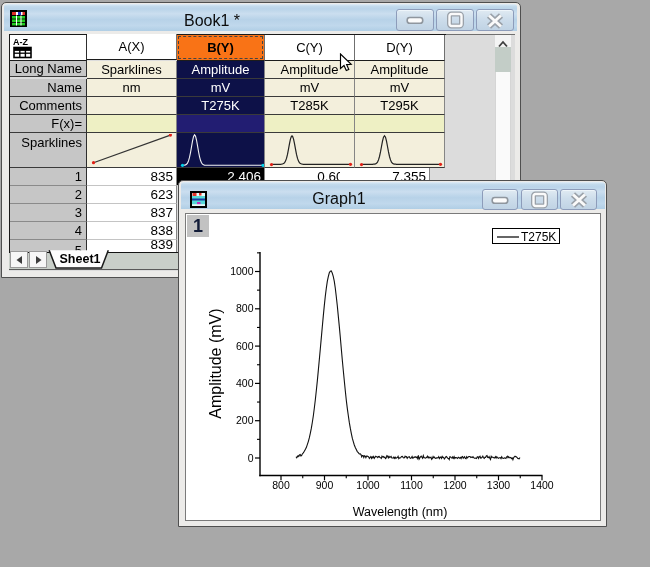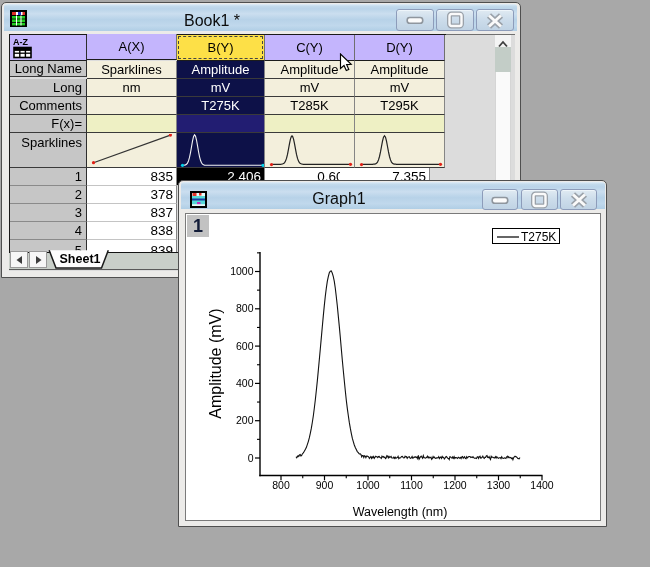--- a/index.html
+++ b/index.html
@@ -1,21 +1,21 @@
 <!DOCTYPE html>
 <html><head><meta charset="utf-8"><style>
 *{margin:0;padding:0;box-sizing:border-box}
 html,body{width:650px;height:567px;overflow:hidden}
 body{background:#a8a8a8;font-family:"Liberation Sans",sans-serif;position:relative}
 .abs{position:absolute}
 .win{background:#ecebe9;border:1px solid #4f4f4f;border-radius:5px 5px 0 0}
 .tbar{background:linear-gradient(180deg,#e0edf7 0%,#c3daec 8%,#bad4e9 18%,#cbdeef 36%,#b7d2e8 58%,#c0d8ec 80%,#b0cee5 100%);border-radius:3px 3px 0 0}
 .wbtn{border:1px solid #8d9cba;border-radius:3px;background:linear-gradient(180deg,#e0eaf2,#cdddeb 45%,#c0d3e4);box-shadow:inset 0 1px 0 #eef5fa;display:flex;align-items:center;justify-content:center}
 .cell{position:absolute;font-size:13px;color:#000;display:flex;align-items:center;border-right:1px solid #858585;border-bottom:1px solid #3a3a3a;overflow:hidden}
-.hd{background:#c4b5fd;justify-content:center;border-bottom:1px solid #1c1c1c;border-right-color:#6f6f6f}
+.hd{background:#ffffff;justify-content:center;border-bottom:1px solid #1c1c1c;border-right-color:#6f6f6f}
 .rh{background:#c6c6c6;justify-content:flex-end;padding-right:4px;border-right-color:#2e2e2e}
 .lab{background:#f3efdc;justify-content:center}
 .labB{background:#0d1148;color:#fff;justify-content:center}
 .fx{background:#eef0c4}
 .dat{background:#fff;justify-content:flex-end;padding-right:3px;font-size:13.5px;border-bottom:1px solid #c4c4c4}
 .ttl{font-size:16px;color:#0c0c0c;text-align:center;white-space:pre}
 </style></head><body>
 
 <div class="abs win" style="left:1px;top:2px;width:520px;height:276px"></div>
 <div class="abs tbar" style="left:4px;top:4px;width:513px;height:27px"></div>
@@ -59,31 +59,31 @@
  <svg width="22" height="22">
   <text x="0" y="8" font-size="9" font-weight="bold" font-family="Liberation Sans" fill="#000">A-Z</text>
   <rect x="1" y="10.5" width="17" height="10" fill="#fff" stroke="#000" stroke-width="1.6"></rect>
   <rect x="1" y="10.5" width="17" height="3.4" fill="#000"></rect>
   <line x1="6.8" y1="10.5" x2="6.8" y2="20.5" stroke="#000" stroke-width="1.4"></line>
   <line x1="12.4" y1="10.5" x2="12.4" y2="20.5" stroke="#000" stroke-width="1.4"></line>
   <line x1="1" y1="16.2" x2="18" y2="16.2" stroke="#000" stroke-width="1.3"></line>
  </svg>
   </div>
 <div class="cell hd" style="left:87px;top:34px;width:90px;height:26px">A(X)</div>
-<div class="cell hd" style="left:177px;top:35px;width:88px;height:26px;font-weight:normal;background:#fde047"><div class="abs" style="left:1px;top:1px;right:1px;bottom:1px;border:1px dashed #444"></div>B(Y)</div>
+<div class="cell hd" style="left:177px;top:35px;width:88px;height:26px;font-weight:bold;background:#f97316"><div class="abs" style="left:1px;top:1px;right:1px;bottom:1px;border:1px dashed #444"></div>B(Y)</div>
 <div class="cell hd" style="left:265px;top:35px;width:90px;height:26px">C(Y)</div>
 <div class="cell hd" style="left:355px;top:35px;width:90px;height:26px">D(Y)</div>
 
 <div class="cell rh" style="left:10px;top:61px;width:77px;height:16px">Long Name</div>
 <div class="cell lab" style="left:87px;top:61px;width:90px;height:18px">Sparklines</div>
 <div class="cell labB" style="left:177px;top:61px;width:88px;height:18px">Amplitude</div>
 <div class="cell lab" style="left:265px;top:61px;width:90px;height:18px">Amplitude</div>
 <div class="cell lab" style="left:355px;top:61px;width:90px;height:18px">Amplitude</div>
 
-<div class="cell rh" style="left:10px;top:79px;width:77px;height:18px">Long</div>
+<div class="cell rh" style="left:10px;top:79px;width:77px;height:18px">Name</div>
 <div class="cell lab" style="left:87px;top:79px;width:90px;height:18px">nm</div>
 <div class="cell labB" style="left:177px;top:79px;width:88px;height:18px">mV</div>
 <div class="cell lab" style="left:265px;top:79px;width:90px;height:18px">mV</div>
 <div class="cell lab" style="left:355px;top:79px;width:90px;height:18px">mV</div>
 
 <div class="cell rh" style="left:10px;top:97px;width:77px;height:18px">Comments</div>
 <div class="cell lab" style="left:87px;top:97px;width:90px;height:18px"></div>
 <div class="cell labB" style="left:177px;top:97px;width:88px;height:18px">T275K</div>
 <div class="cell lab" style="left:265px;top:97px;width:90px;height:18px">T285K</div>
 <div class="cell lab" style="left:355px;top:97px;width:90px;height:18px">T295K</div>
@@ -119,29 +119,29 @@
  <circle cx="5.5" cy="30.6" r="1.6" fill="#e22016"></circle>
     <circle cx="84.5" cy="30.3" r="1.6" fill="#e22016"></circle>
   </svg>
 
 <div class="cell rh" style="left:10px;top:168px;width:77px;height:18px;border-bottom-color:#8a8a8a">1</div>
 <div class="cell dat" style="left:87px;top:168px;width:90px;height:18px">835</div>
 <div class="cell dat" style="left:177px;top:168px;width:88px;height:18px;background:#000;color:#fff">2.406</div>
 <div class="cell dat" style="left:265px;top:168px;width:90px;height:18px">0.605</div>
 <div class="cell dat" style="left:340px;top:168px;width:90px;height:18px">7.355</div>
 <div class="cell rh" style="left:10px;top:186px;width:77px;height:18px;border-bottom-color:#8a8a8a">2</div>
-<div class="cell dat" style="left:87px;top:186px;width:90px;height:18px">378</div>
+<div class="cell dat" style="left:87px;top:186px;width:90px;height:18px">623</div>
 <div class="cell rh" style="left:10px;top:204px;width:77px;height:18px;border-bottom-color:#8a8a8a">3</div>
 <div class="cell dat" style="left:87px;top:204px;width:90px;height:18px">837</div>
 <div class="cell rh" style="left:10px;top:222px;width:77px;height:18px;border-bottom-color:#8a8a8a">4</div>
 <div class="cell dat" style="left:87px;top:222px;width:90px;height:18px">838</div>
 <div class="cell rh" style="left:10px;top:240px;width:77px;height:12px;border-bottom:none;align-items:flex-start">
     <span style="margin-top:3px">5</span>
   </div>
-<div class="cell dat" style="left:87px;top:240px;width:90px;height:12px;border-bottom:none;align-items:flex-start">
+<div class="cell dat" style="left:87px;top:240px;width:90px;height:12px;border-bottom:none;align-items:flex-end">
     <span style="margin-top:3px">839</span>
   </div>
 
 <div class="abs" style="left:495px;top:35px;width:16px;height:217px;background:#fafafa;border-left:1px solid #d5d5d5;border-right:1px solid #d5d5d5"></div>
 <div class="abs" style="left:495px;top:35px;width:16px;height:17px;background:#f4f4f4;display:flex;align-items:center;justify-content:center">
  <svg width="12" height="8">
       <path d="M2,6.5 L6,2 L10,6.5" fill="none" stroke="#3f3f3f" stroke-width="1.8"></path>
     </svg>
   </div>
 <div class="abs" style="left:495px;top:47px;width:16px;height:25px;background:#c3cdc7"></div>

